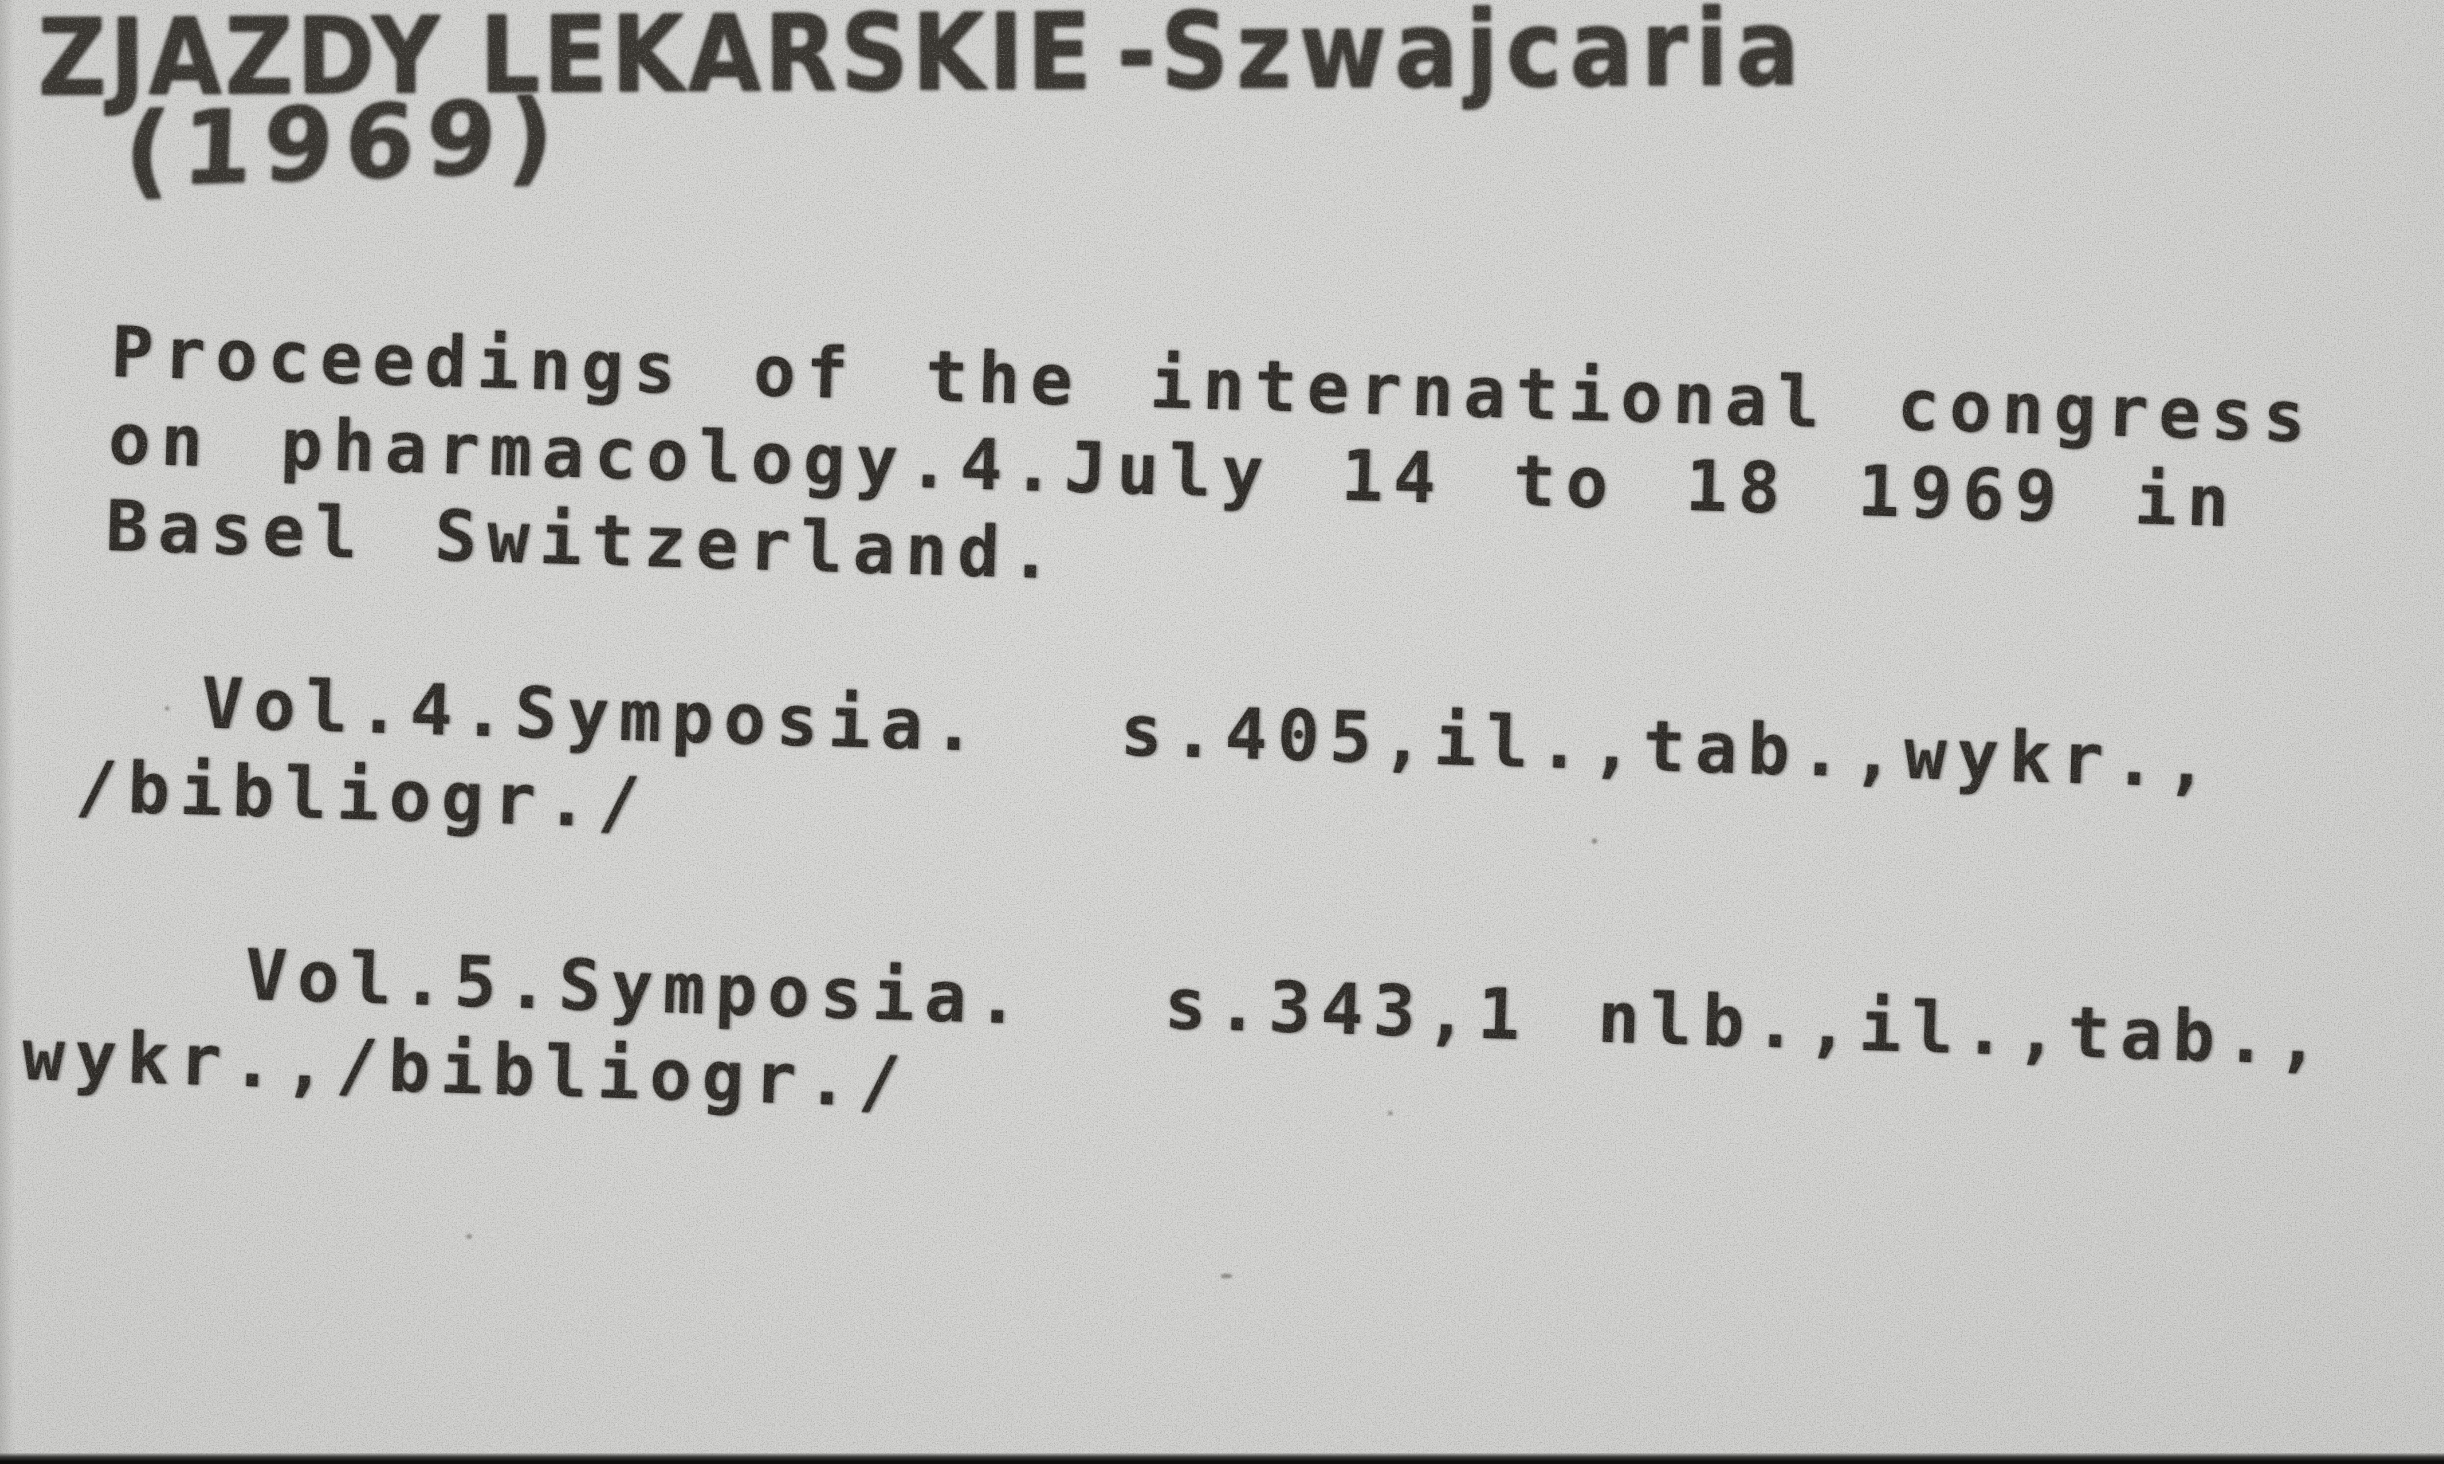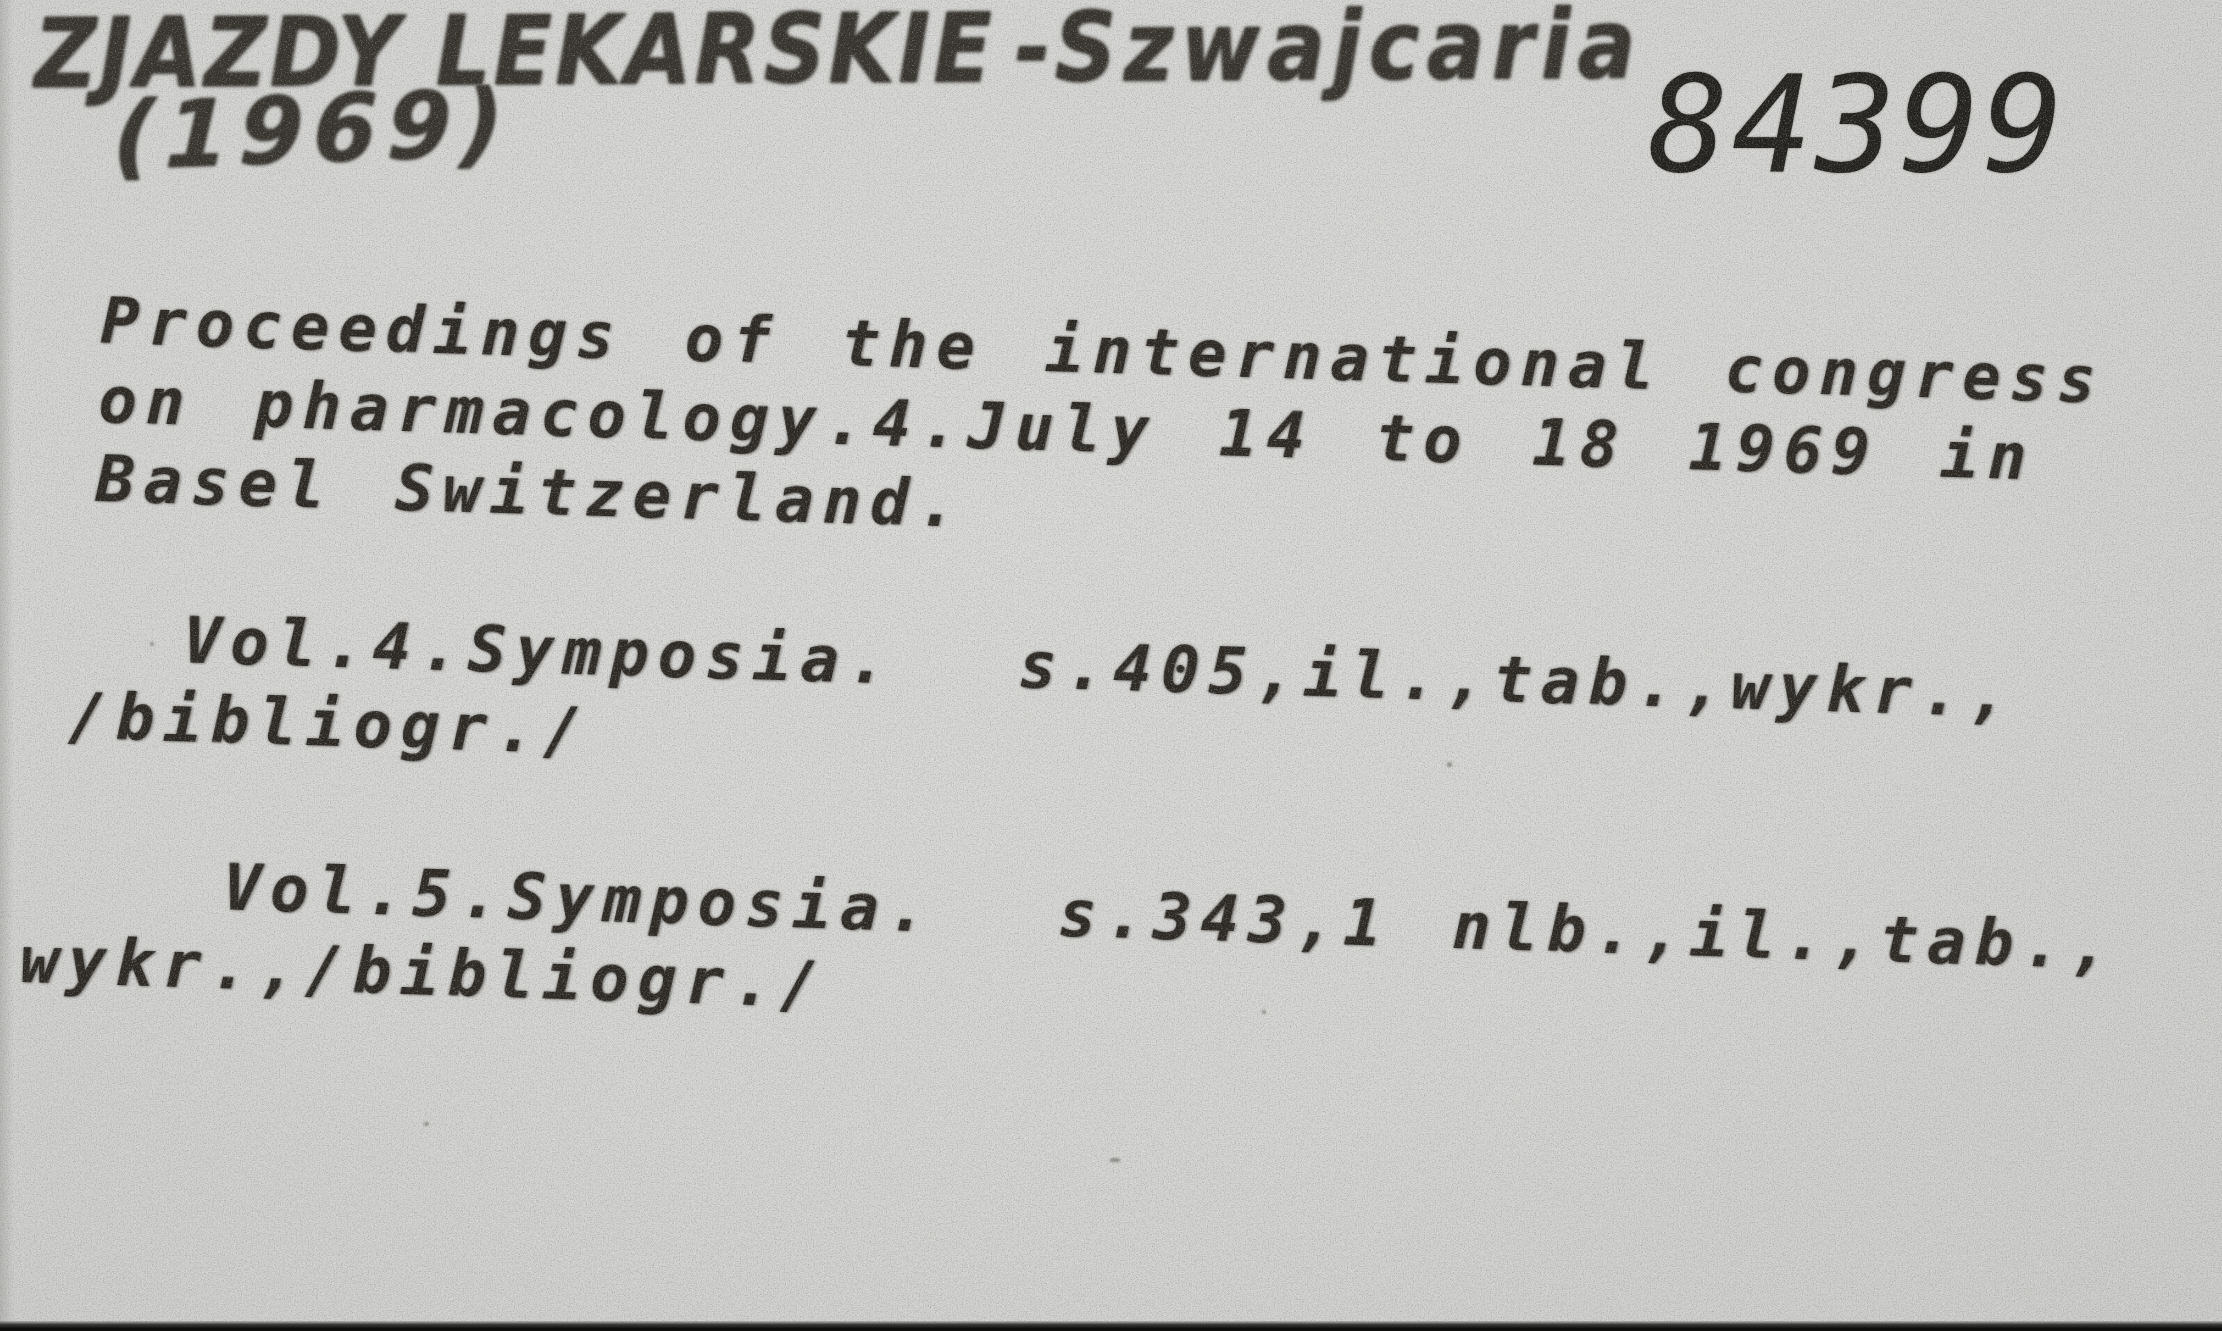--- a/index.html
+++ b/index.html
@@ -3,21 +3,20 @@
 <meta charset="utf-8">
 <style>
   html,body{margin:0;padding:0;background:#6f6f6e;}
   .card{
     position:relative;
     width:2222px;height:1331px;
     overflow:hidden;
     background:
       radial-gradient(ellipse at 45% 38%, #d8d8d6 0%, #d3d3d1 55%, #cacac8 100%);
     font-family:"DejaVu Sans", sans-serif;
-    font-style:italic;
   }
 
   
   .grain{position:absolute;left:0;top:0;width:100%;height:100%;pointer-events:none;}
 
   
   .hand{
     font-family:"DejaVu Sans", sans-serif;
     font-weight:bold;
     color:#36332e;
@@ -87,21 +86,20 @@
 </style>
 </head>
 <body>
 
 <div class="card">
 
   <div class="heading hand"><span class="main">ZJAZDY LEKARSKIE</span><span class="sep">-</span><span class="region">Szwajcaria</span></div>
 
   <div class="year hand">(1969)</div>
 
-  <div class="catnum">84399</div>
 
   <div class="para typed">
     <div class="tline">Proceedings of the international congress</div>
     <div class="tline">on pharmacology.4.July 14 to 18 1969 in</div>
     <div class="tline">Basel Switzerland.</div>
   </div>
 
   <div class="vol4 typed">
     <div class="tline indent4">Vol.4.Symposia.  s.405,il.,tab.,wykr.,</div>
     <div class="tline">/bibliogr./</div>

